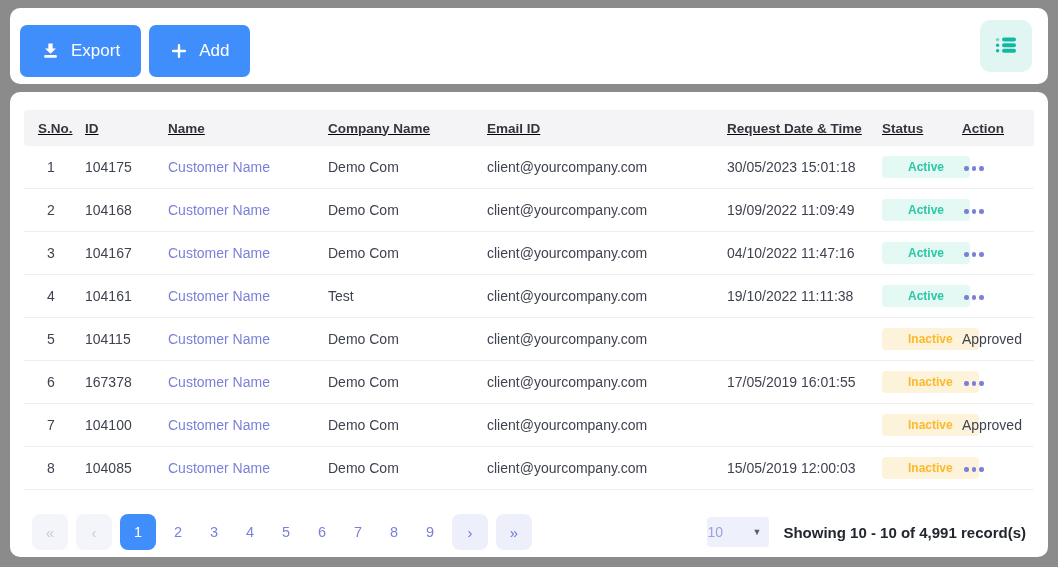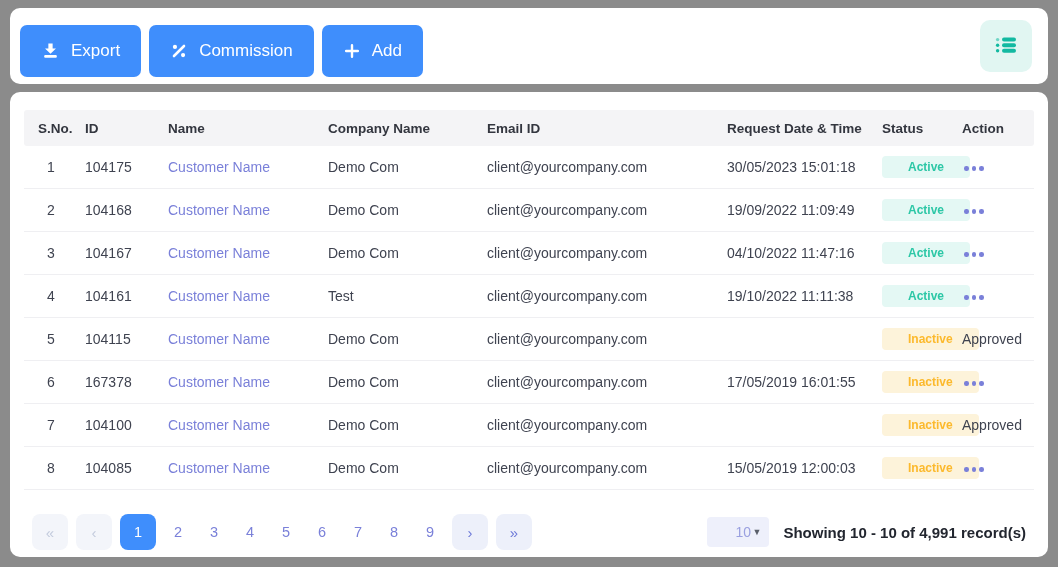--- a/index.html
+++ b/index.html
@@ -37,21 +37,21 @@
   .table-card {
     position: absolute; left: 10px; top: 92px; width: 1038px; height: 465px;
     background: #fff; border-radius: 10px; padding: 18px 14px 0;
   }
   .grid-row {
     display: grid;
     grid-template-columns: 47px 83px 160px 159px 240px 155px 80px 1fr;
     align-items: center; padding-left: 14px;
   }
   .thead {
-    background: var(--thead_bg, #f4f4f6); height: 36px; border-radius: 3px;
+    background: var(--thead_bg, #f4f4f6); height: 36px; border-radius: 3px; text-decoration: underline;
   }
   .th { font-size: 13.5px; font-weight: 700; color: var(--text_dark, #33363f); }
   .tr { height: 43px; border-bottom: 1px solid #efeff2; }
   .td { font-size: 14px; color: var(--text_body, #3f4350); white-space: nowrap; }
   .td.sno { padding-left: 9px; }
   .link { color: var(--link, #7a80d9); cursor: pointer; }
   .badge {
     display: inline-block; font-size: 12px; font-weight: 700;
     padding: 4px 26px; border-radius: 4px; line-height: 1.2;
   }
@@ -68,51 +68,41 @@
     background: transparent; color: var(--link, #7a80d9);
     font-size: 14.5px; font-weight: 500; font-family: inherit; cursor: pointer;
     display: inline-flex; align-items: center; justify-content: center;
   }
   .pbtn.boxed { width: 36px; background: #edf0fa; color: #6d79d8; font-size: 15px; }
   .pbtn.disabled { background: #f3f5fa; color: #c3cbdd; cursor: default; }
   .pbtn.active { width: 36px; background: var(--accent, #3f8efc); color: #fff; }
   .pager-right { margin-left: auto; display: flex; align-items: center; gap: 14px; }
   .select {
     width: 62px; height: 30px; background: #eef0fb; border-radius: 4px;
-    display: flex; align-items: center; padding: 0 8px 0 28px;
+    display: flex; align-items: center; padding: 0 8px 0 0;
     color: #9aa0e0; font-size: 14px; cursor: pointer;
   }
   .select .arrow { margin-left: auto; color: #5a5f6a; font-size: 9px; }
   .summary { font-size: 15px; font-weight: 600; color: #22262f; white-space: nowrap; }
 </style>
 </head>
 <body>
 
 <div class="page">
 
   <header class="toolbar-card">
     <div class="btn-group" id="toolbar-buttons">
         <button class="btn">
           <span class="ico">
             <svg width="19" height="19" viewBox="0 0 24 24">
               <path fill="currentColor" d="M9.3 3h5.4v6.5h4.2L12 16.2 5.1 9.5h4.2z"></path>
               <rect x="4" y="17.8" width="16" height="3.4" rx="1.4" fill="currentColor"></rect>
             </svg>
           </span>
           <span>Export</span>
-        </button>
-        <button class="btn">
-          <span class="ico">
-            <svg width="18" height="18" viewBox="0 0 24 24">
-              <circle cx="6.6" cy="6.6" r="2.8" fill="currentColor"></circle>
-              <circle cx="17.4" cy="17.4" r="2.8" fill="currentColor"></circle>
-              <path d="M18.7 5.3L5.3 18.7" stroke="currentColor" stroke-width="3.4" stroke-linecap="round"></path>
-            </svg>
-          </span>
-          <span>Commission</span>
         </button>
         <button class="btn">
           <span class="ico">
             <svg width="18" height="18" viewBox="0 0 24 24">
               <path d="M12 4.2v15.6M4.2 12h15.6" stroke="currentColor" stroke-width="3.2" stroke-linecap="round"></path>
             </svg>
           </span>
           <span>Add</span>
         </button>
       </div>

